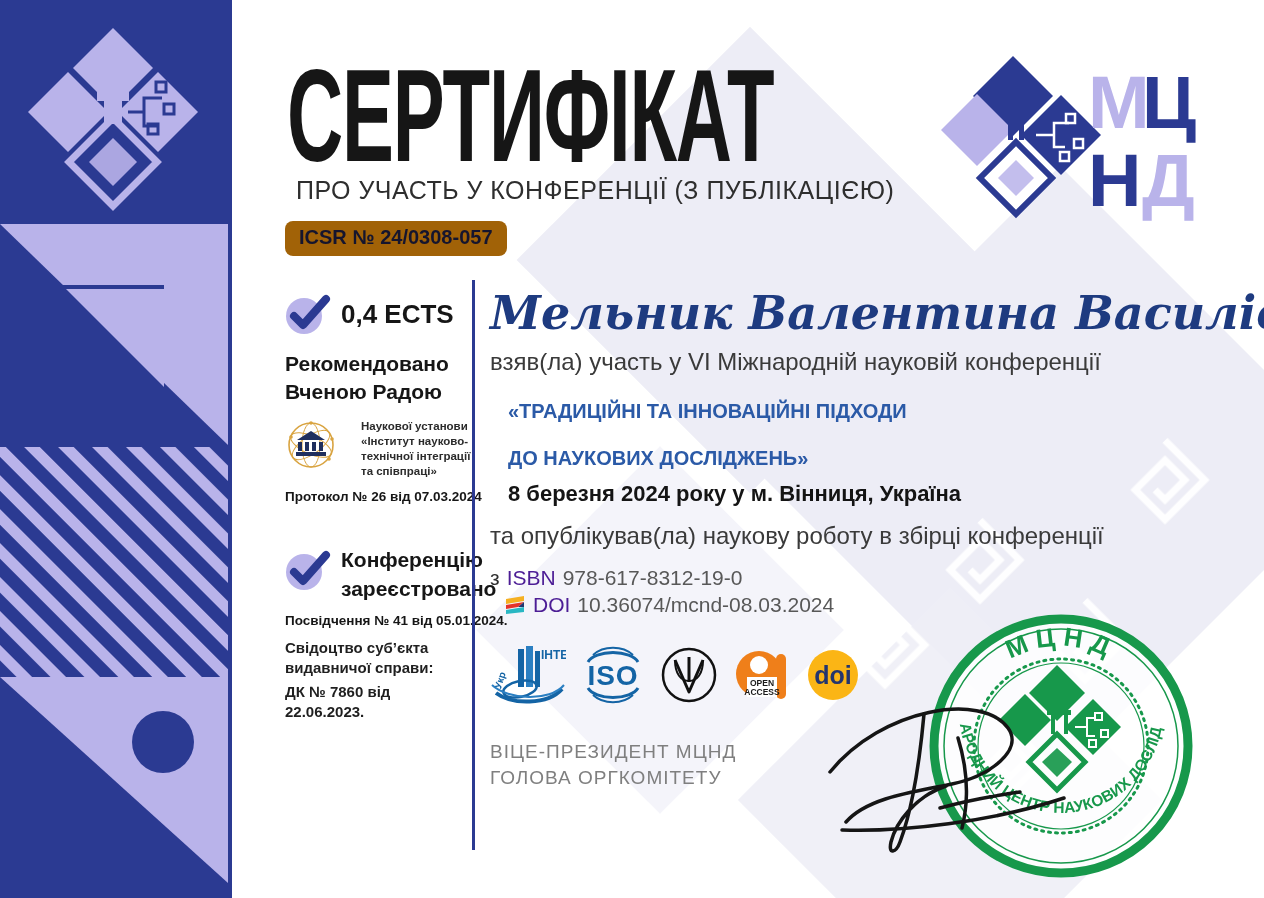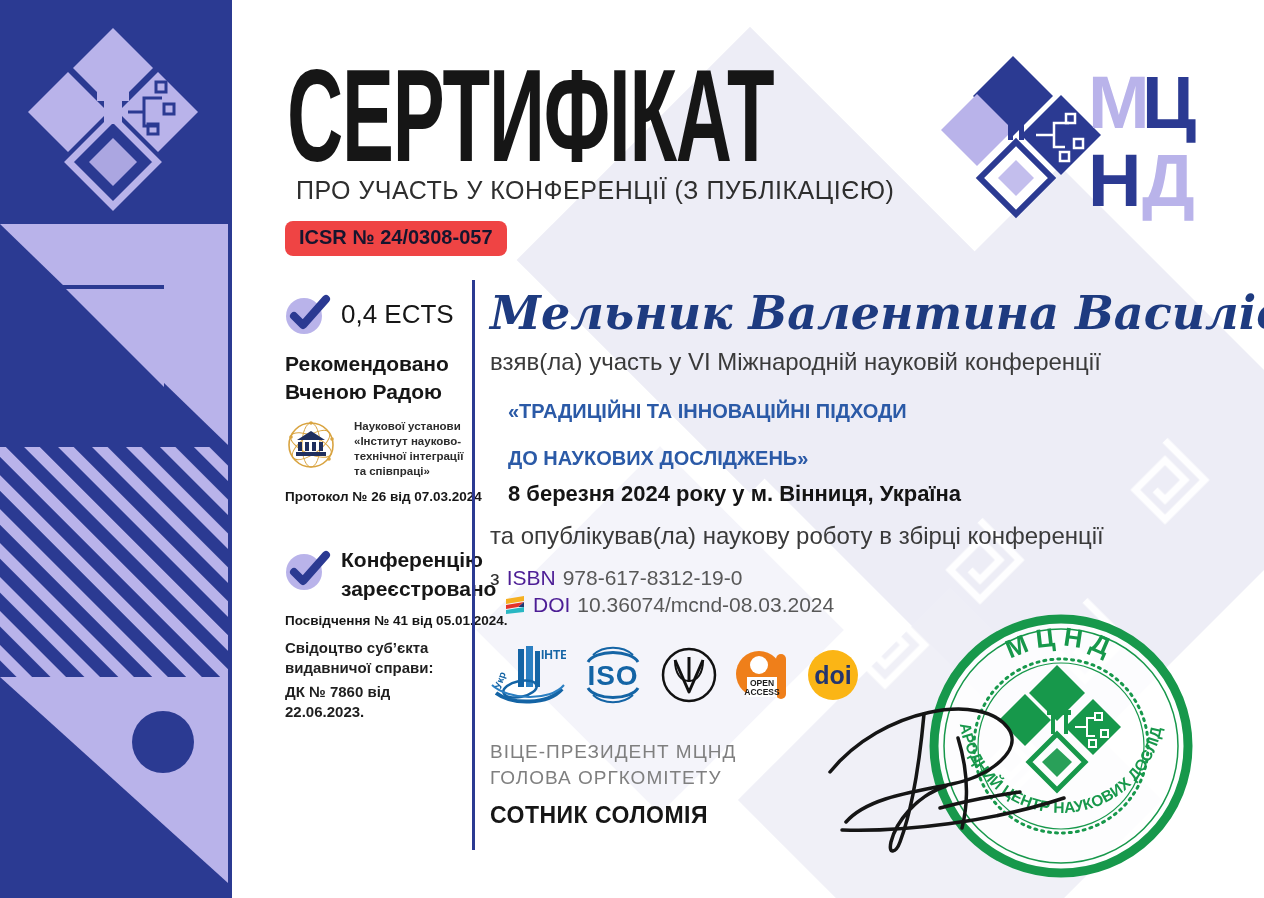--- a/index.html
+++ b/index.html
@@ -4,28 +4,28 @@
 <style>
   html,body{margin:0;padding:0;background:#e8e8e8;}
   #page{position:relative;width:1264px;height:898px;background:#ffffff;overflow:hidden;
         font-family:"Liberation Sans",sans-serif;color:#1a1a1a;}
   #page *{box-sizing:border-box;}
   .abs{position:absolute;}
   
   .title{left:287px;top:50px;font-size:132px;font-weight:700;line-height:1;color:#161616;
          transform:scaleX(.59);transform-origin:left top;white-space:nowrap;letter-spacing:-2px;}
   .subtitle{left:296px;top:176px;font-size:25px;color:#2e2e2e;letter-spacing:.5px;white-space:nowrap;}
-  .badge{left:285px;top:221px;background:#ef4444;color:#15152e;font-weight:700;font-size:20px;
+  .badge{left:285px;top:221px;background:#a16207;color:#15152e;font-weight:700;font-size:20px;
          padding:5px 14px 7px 14px;border-radius:8px;white-space:nowrap;}
   
   .leftcol{left:285px;width:186px;}
   .iconrow{display:flex;align-items:center;gap:10px;}
-  .ects{font-size:26px;font-weight:400;color:#161616;}
+  .ects{font-size:26px;font-weight:700;color:#161616;}
   .sec-title{font-size:21px;font-weight:700;line-height:1.35;color:#161616;}
-  .org-row{display:flex;gap:17px;margin-top:12px;}
+  .org-row{display:flex;gap:24px;margin-top:12px;}
   .org-text{font-size:11.5px;font-weight:700;line-height:1.32;color:#2b2b2b;}
   .note{font-size:13.5px;font-weight:700;color:#161616;margin-top:10px;white-space:nowrap;}
   .body-sm{font-size:15px;font-weight:700;line-height:1.34;color:#1f1f1f;margin-top:10px;}
   
   .divider{left:472px;top:280px;width:2.5px;height:570px;background:#2b3a92;}
   
   .maincol{left:490px;top:286px;width:676px;}
   .recipient{font-family:"DejaVu Serif",serif;font-style:italic;font-weight:700;
              font-size:46px;color:#1e3b80;white-space:nowrap;}
   .main-line{font-size:24px;color:#3a3a3a;white-space:nowrap;}
@@ -236,21 +236,20 @@
       <svg width="54" height="54" viewBox="0 0 54 54">
         <circle cx="27" cy="27" r="25" fill="#fbb515"></circle>
         <text x="27" y="36" text-anchor="middle" font-size="25" font-weight="700" fill="#23356e">doi</text>
       </svg>
     </div>
 
     <div class="roles">
       <div>ВІЦЕ-ПРЕЗИДЕНТ МЦНД</div>
       <div>ГОЛОВА ОРГКОМІТЕТУ</div>
     </div>
-    <div class="sign-name">СОТНИК СОЛОМІЯ</div>
   </div>
 
   <svg class="abs" style="left:925px;top:610px;z-index:4;" width="272" height="272" viewBox="0 0 272 272">
     <circle cx="136" cy="136" r="125" fill="#ffffff" opacity=".82"></circle>
     <circle cx="136" cy="136" r="127" stroke="#17984b" stroke-width="9" fill="none"></circle>
     <circle cx="136" cy="136" r="117" stroke="#17984b" stroke-width="1.5" fill="none"></circle>
     <circle cx="136" cy="136" r="87" stroke="#17984b" stroke-width="3" fill="none" stroke-dasharray="2 5" stroke-linecap="round"></circle>
     <circle cx="136" cy="136" r="83" stroke="#17984b" stroke-width="1.2" fill="none"></circle>
     <defs>
       <path id="sealBottom" d="M 35.5,118.3 A 102 102 0 0 0 236.5,118.3"></path>

